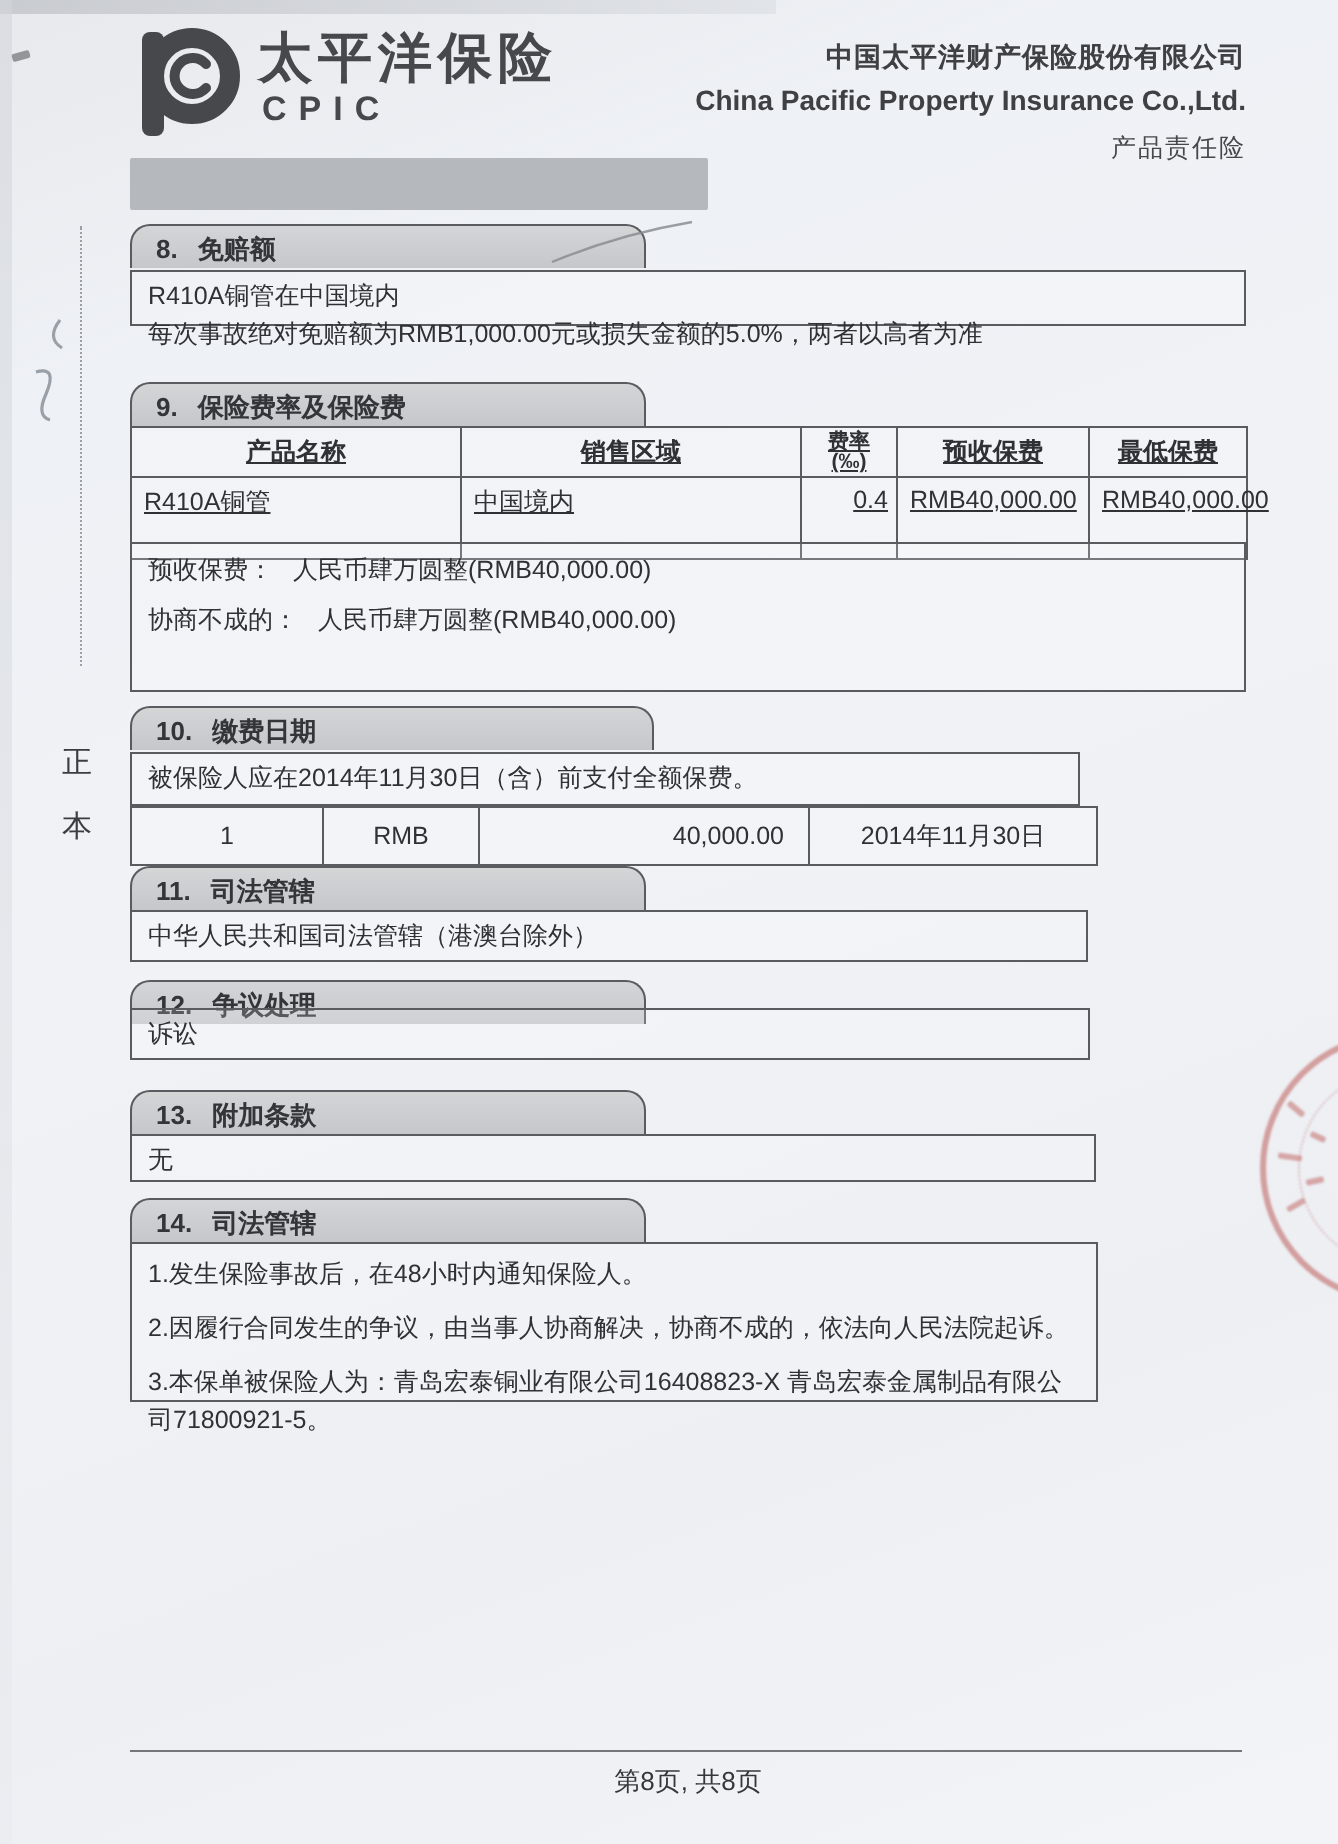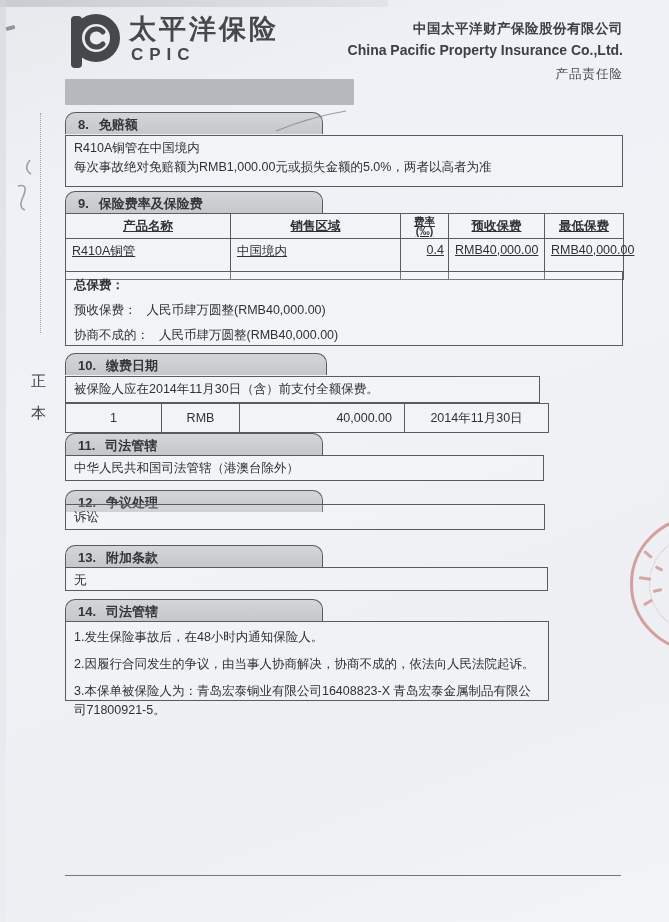--- a/index.html
+++ b/index.html
@@ -118,21 +118,21 @@
   </svg>
   <div class="copy-label" style="top:372px">正</div>
   <div class="copy-label" style="top:404px">本</div>
 
   <div class="tab" style="top:112px">
     <span class="tab-num">8.</span><span class="tab-label">免赔额</span>
   </div>
   <svg class="pen-stroke" width="84" height="28">
     <path d="M78 5 Q42 11 8 25" fill="none" stroke="#85888d" stroke-width="1.2" opacity=".8"></path>
   </svg>
-  <div class="box" style="top:135px;height:52px">
+  <div class="box" style="top:135px;height:28px">
     <div>R410A铜管在中国境内</div>
     <div>每次事故绝对免赔额为RMB1,000.00元或损失金额的5.0%，两者以高者为准</div>
   </div>
 
   <div class="tab" style="top:191px;height:22px">
     <span class="tab-num">9.</span><span class="tab-label">保险费率及保险费</span>
   </div>
   <table class="rate-table">
     <colgroup>
         <col style="width:165px">
@@ -155,21 +155,20 @@
     <tr>
       <td>R410A铜管</td>
       <td>中国境内</td>
       <td class="num">0.4</td>
       <td>RMB40,000.00</td>
       <td>RMB40,000.00</td>
     </tr>
   </tbody>
     </table>
   <div class="box totals-box">
-    <div class="t-line t-label">总保费：</div>
     <div class="t-line">
       <span class="gap">预收保费：</span><span>人民币肆万圆整(RMB40,000.00)</span>
     </div>
     <div class="t-line">
       <span class="gap">协商不成的：</span><span>人民币肆万圆整(RMB40,000.00)</span>
     </div>
   </div>
 
   <div class="tab" style="top:353px;width:262px">
     <span class="tab-num">10.</span><span class="tab-label">缴费日期</span>
@@ -226,13 +225,14 @@
 
   <div class="stamp">
     <span class="speck sp1"></span>
       <span class="speck sp2"></span>
       <span class="speck sp3"></span>
     <span class="speck sp4"></span>
       <span class="speck sp5"></span>
   </div>
 
   <div class="footer-line"></div>
+  <div class="footer-text">第8页, 共8页</div>
 </div>
 
 </body></html>

